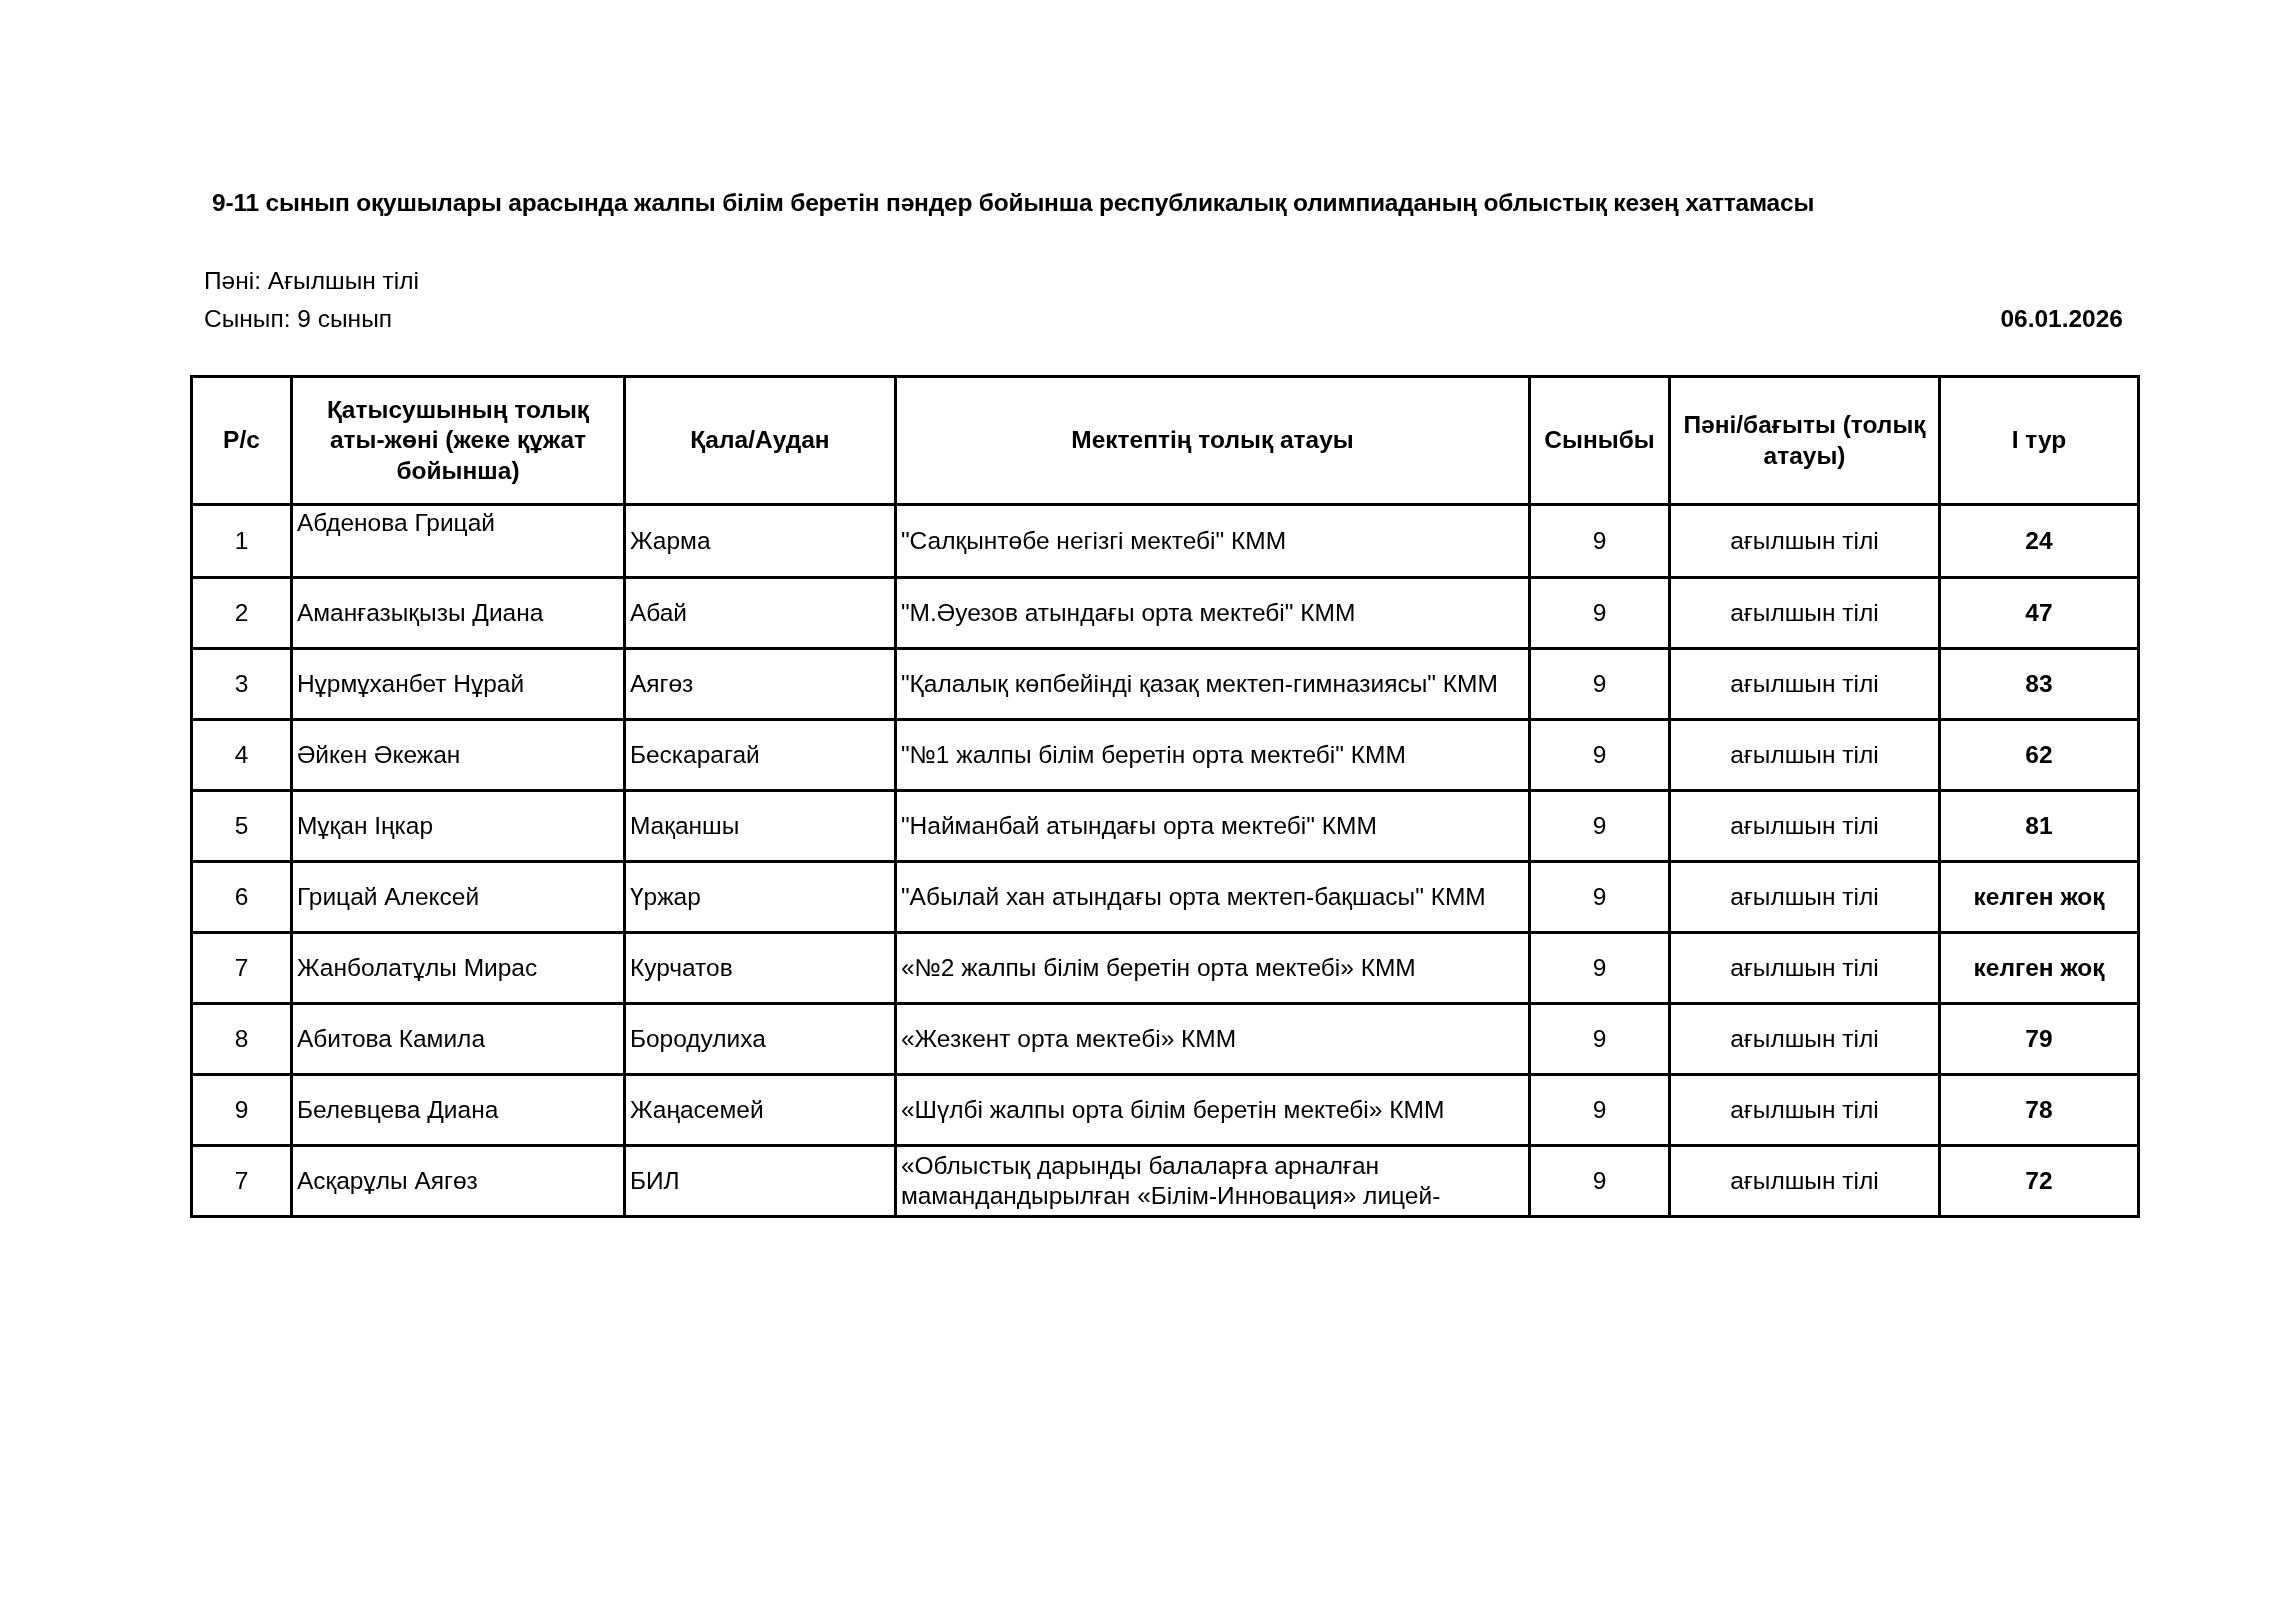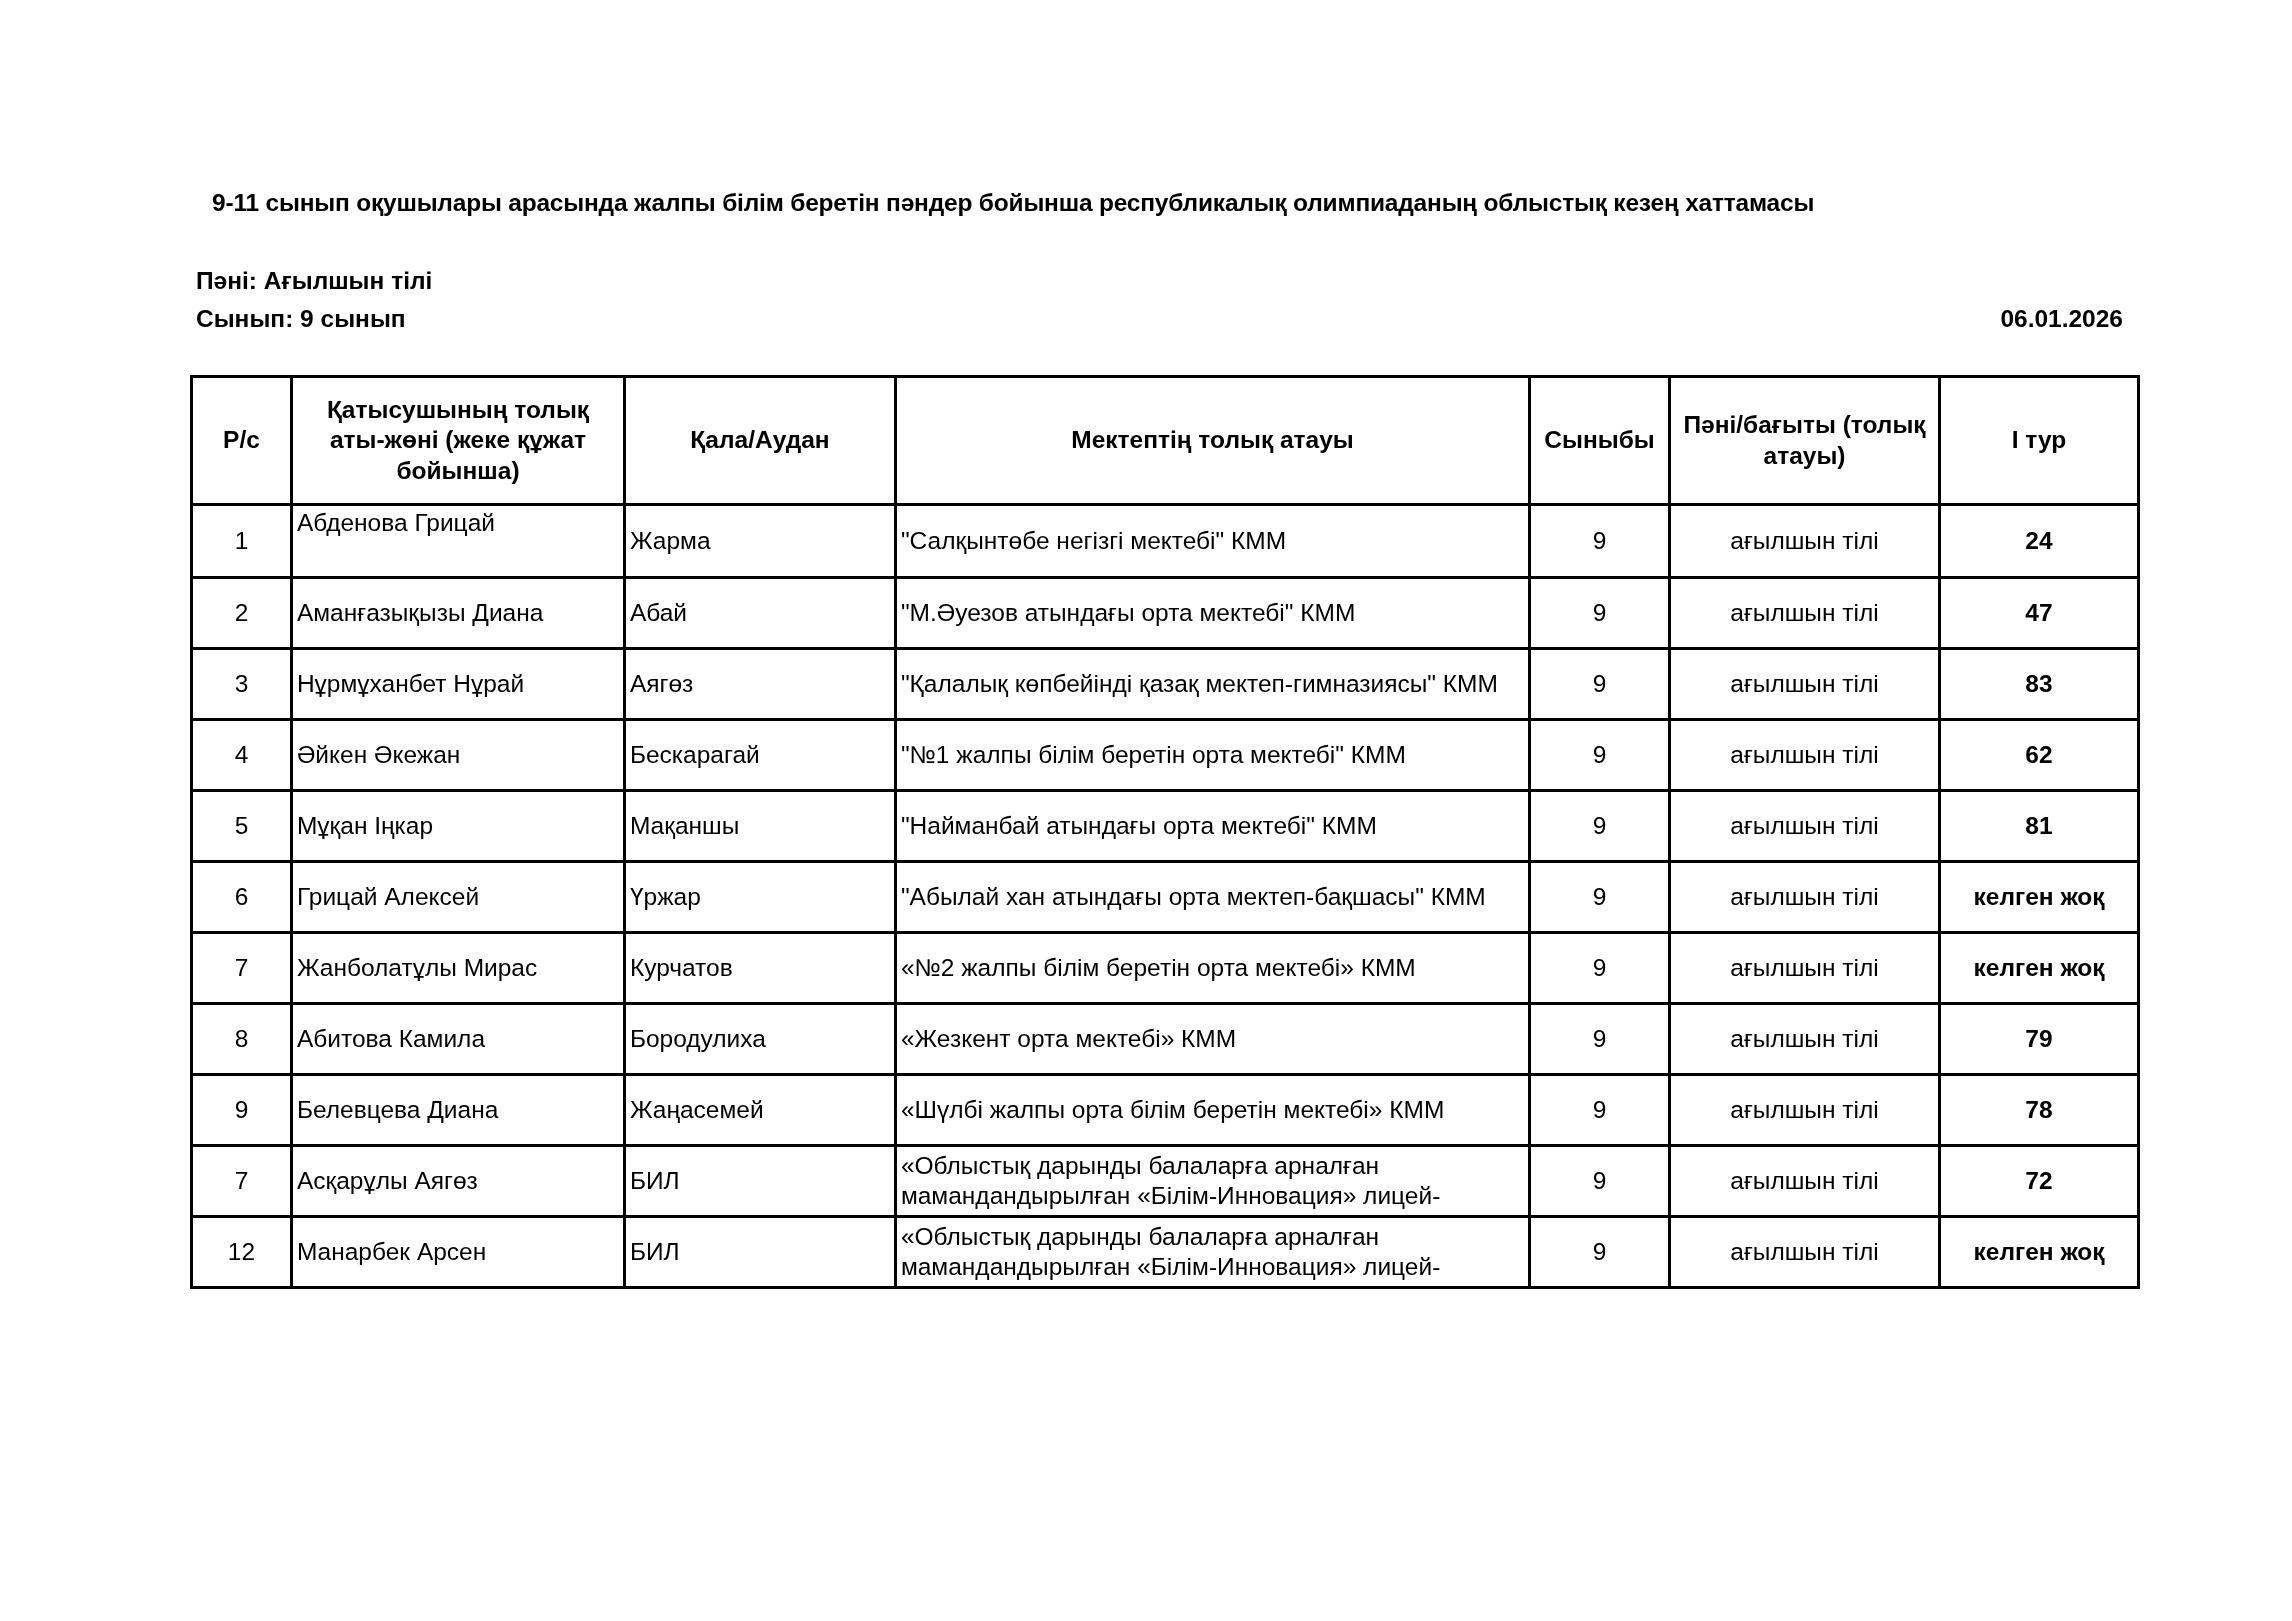--- a/index.html
+++ b/index.html
@@ -5,21 +5,21 @@
   html, body { margin: 0; padding: 0; background: #ffffff; }
   body {
     width: 2293px; height: 1621px; position: relative; overflow: hidden;
     font-family: "Liberation Sans", "DejaVu Sans", sans-serif; color: #000;
   }
   .title {
     position: absolute; left: 212px; top: 189px;
     font-size: 24.5px; font-weight: bold; white-space: nowrap; letter-spacing: -0.2px;
   }
   .meta {
-    position: absolute; left: 196px; font-size: 24.5px; font-weight: bold; white-space: nowrap; text-align: center;
+    position: absolute; left: 204px; font-size: 24.5px; font-weight: normal; white-space: nowrap; text-align: center;
   }
   .meta.subject { top: 267px; }
   .meta.grade { top: 305px; }
   .date {
     position: absolute; right: 170px; top: 305px; font-size: 24.5px; font-weight: bold;
   }
   table.results {
     position: absolute; left: 190px; top: 375px;
     width: 1947px; border-collapse: collapse; table-layout: fixed;
     font-size: 24.5px;
@@ -173,26 +173,15 @@
       <td class="c-num">7</td>
       <td class="c-name">Асқарұлы Аягөз</td>
       <td class="c-city">БИЛ</td>
       <td class="c-school">
           <span class="clip">«Облыстық дарынды балаларға арналған мамандандырылған «Білім-Инновация» лицей-</span>
         </td>
       <td class="c-grade">9</td>
       <td class="c-subject">ағылшын тілі</td>
       <td class="c-score">72</td>
     </tr>
-    <tr>
-      <td class="c-num">12</td>
-      <td class="c-name">Манарбек Арсен</td>
-      <td class="c-city">БИЛ</td>
-      <td class="c-school">
-          <span class="clip">«Облыстық дарынды балаларға арналған мамандандырылған «Білім-Инновация» лицей-</span>
-        </td>
-      <td class="c-grade">9</td>
-      <td class="c-subject">ағылшын тілі</td>
-      <td class="c-score">келген жоқ</td>
-    </tr>
   </tbody>
 </table>
 
 
 </body></html>

